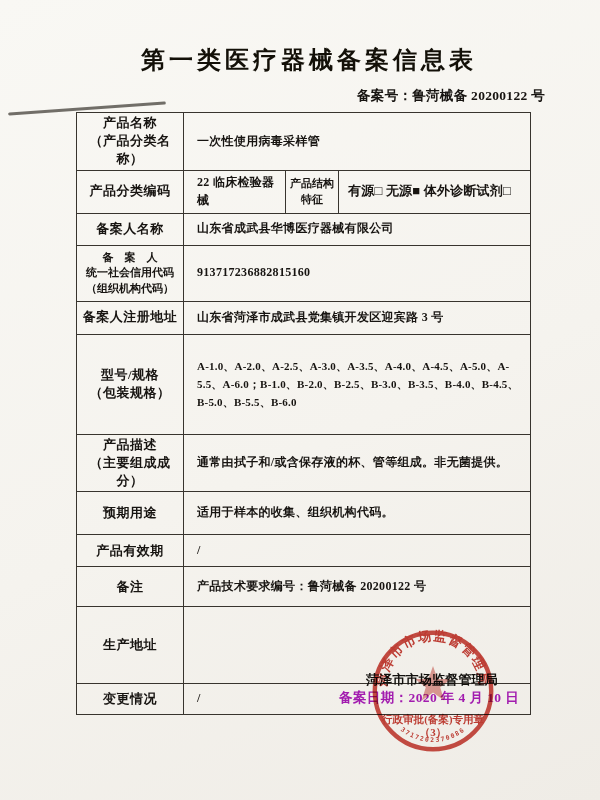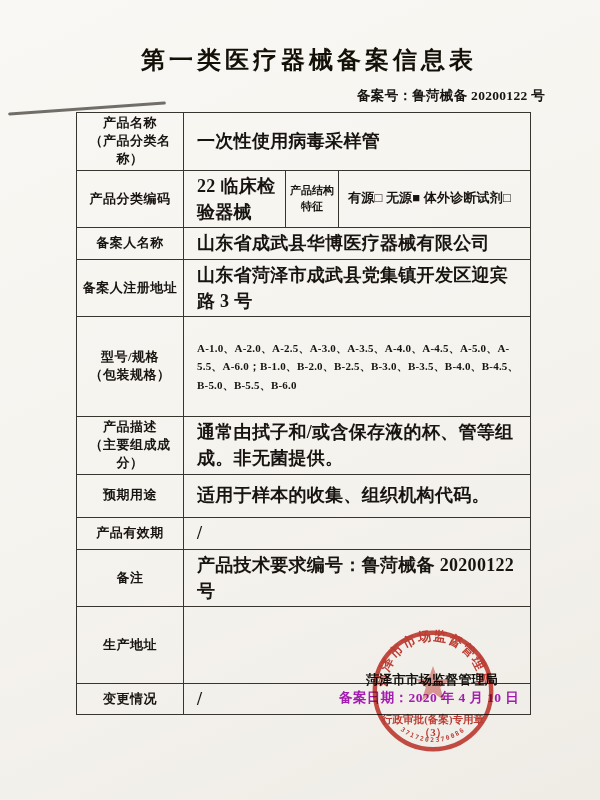--- a/index.html
+++ b/index.html
@@ -30,21 +30,21 @@
     border:1.4px solid #38342e;
     overflow:hidden;
   }
   td.label{
     text-align:center;vertical-align:middle;
     font-size:13px;font-weight:700;line-height:1.4;
     white-space:pre-line;padding:1px 2px;letter-spacing:.5px;
   }
   td.value{
     vertical-align:middle;text-align:left;
-    font-size:18px;font-weight:700;line-height:1.45;
+    font-size:12px;font-weight:700;line-height:1.45;
     padding:2px 8px 2px 13px;letter-spacing:.3px;
   }
   td.value.models{font-size:11px;line-height:1.65;letter-spacing:.2px;}
   td.value.checkboxes{font-size:13px;padding-left:9px;letter-spacing:.2px;margin-left:40px;}
   td.label.narrow{font-size:11px;letter-spacing:0;padding:4px 3px;}
   .filing-authority{
     position:absolute;left:366px;top:671px;z-index:2;
     font-size:13px;font-weight:700;letter-spacing:.2px;color:#12100d;
   }
   .filing-date{
@@ -78,20 +78,26 @@
     </tr>
     <tr style="height:43px">
       <td class="label">产品分类编码</td>
       <td class="value">22 临床检验器械</td>
       <td class="label narrow">产品结构特征</td>
       <td class="value checkboxes">有源□ 无源■ 体外诊断试剂□</td>
     </tr>
     <tr style="height:32px">
       <td class="label">备案人名称</td>
       <td class="value" colspan="3">山东省成武县华博医疗器械有限公司</td>
+    </tr>
+    <tr style="height:56px">
+      <td class="label narrow">备　案　人
+统一社会信用代码
+（组织机构代码）</td>
+      <td class="value" colspan="3">913717236882815160</td>
     </tr>
     <tr style="height:33px">
       <td class="label">备案人注册地址</td>
       <td class="value" colspan="3">山东省菏泽市成武县党集镇开发区迎宾路 3 号</td>
     </tr>
     <tr style="height:100px">
       <td class="label">型号/规格
 （包装规格）</td>
       <td class="value models" colspan="3">A-1.0、A-2.0、A-2.5、A-3.0、A-3.5、A-4.0、A-4.5、A-5.0、A-5.5、A-6.0；B-1.0、B-2.0、B-2.5、B-3.0、B-3.5、B-4.0、B-4.5、B-5.0、B-5.5、B-6.0</td>
     </tr>

